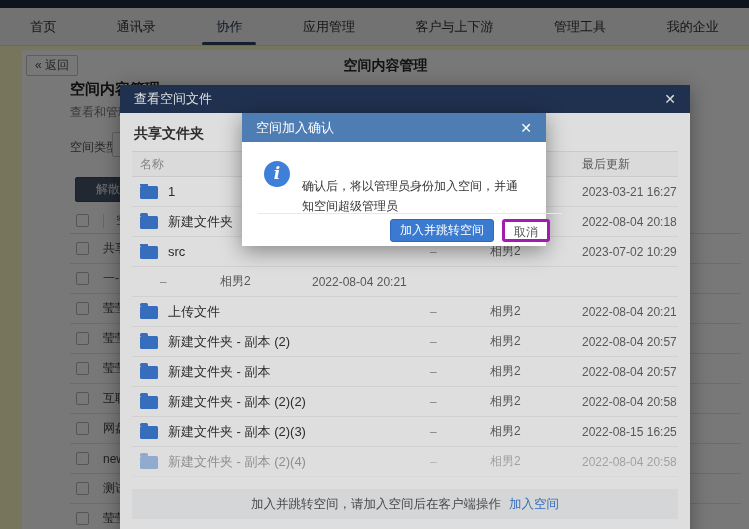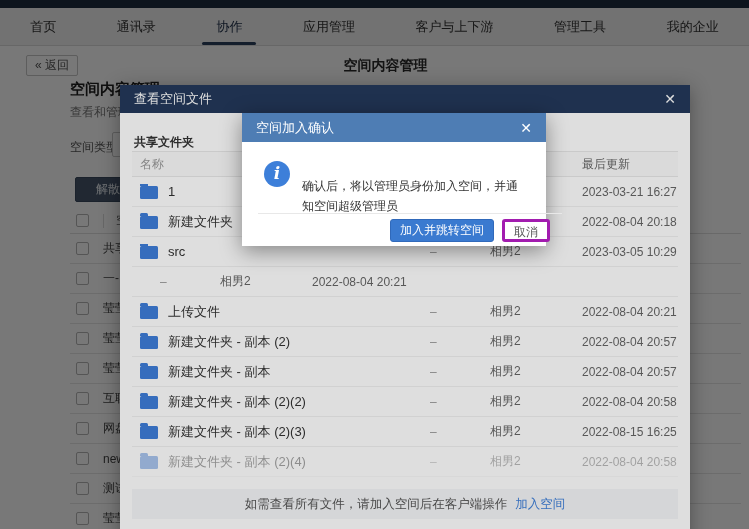--- a/index.html
+++ b/index.html
@@ -1,18 +1,18 @@
 <!DOCTYPE html>
 <html><head>
 <meta charset="utf-8">
 <style>
   * { margin:0; padding:0; box-sizing:border-box; }
   html,body { width:749px; height:529px; }
   body { font-family:"Liberation Sans","DejaVu Sans",sans-serif; background:#e9e9e9; }
-  #screen { position:relative; width:749px; height:529px; overflow:hidden; background:#ffffff; }
+  #screen { position:relative; width:749px; height:529px; overflow:hidden; background:#fef9c3; }
 
   
   .topstrip { position:absolute; left:0; top:0; width:749px; height:8px; background:#1d2b40; z-index:1; }
   .nav { position:absolute; left:0; top:8px; width:749px; height:38px; background:#f2f2f2;
          border-bottom:1px solid #dcdcdc; display:flex; justify-content:space-around; align-items:center; z-index:1; }
   .nav .tab { font-size:13px; color:#333; position:relative; height:38px; line-height:38px; padding:0 6px; cursor:pointer; }
   .nav .tab.active { color:#1f2f49; }
   .nav .tab.active::after { content:""; position:absolute; left:-8px; right:-8px; bottom:1px; height:3px; background:#2c415f; border-radius:2px; }
 
   .card { position:absolute; left:22px; top:50px; width:727px; height:479px; background:#ffffff; z-index:1; }
@@ -41,21 +41,21 @@
   
   .mask1 { position:absolute; inset:0; background:rgba(0,0,0,0.46); z-index:10; }
   .mask2 { position:absolute; inset:0; background:rgba(0,0,0,0.13); z-index:30; }
 
   
   .fmodal { position:absolute; left:120px; top:85px; width:570px; height:460px; background:#fff; z-index:20;
             box-shadow:0 4px 18px rgba(0,0,0,0.35); }
   .fmodal-head { height:28px; background:#24395b; display:flex; align-items:center; padding:0 14px; }
   .fmodal-title { font-size:13px; color:#fff; flex:1; }
   .modal-x { color:#fff; font-size:14px; line-height:14px; cursor:pointer; }
-  .fsection { position:absolute; left:14px; top:40px; font-size:12px; font-weight:bold; color:#333;margin-top:9px; }
+  .fsection { position:absolute; left:14px; top:40px; font-size:14px; font-weight:bold; color:#333; }
 
   .ftable { position:absolute; left:12px; top:66px; width:546px; }
   .ft-head { height:26px; background:#fbfbfb; border-top:1px solid #e9e9e9; border-bottom:1px solid #e9e9e9;
              display:flex; align-items:center; font-size:12px; color:#999; }
   .ft-row { height:30px; border-bottom:1px solid #f0f0f0; display:flex; align-items:center; }
   .ft-row.disabled { opacity:0.45; }
   .c-name { width:270px; padding-left:8px; display:flex; align-items:center; overflow:hidden; }
   .c-size { width:80px; padding-left:28px; font-size:12px; color:#999; }
   .c-owner { width:100px; padding-left:8px; font-size:12px; color:#666; }
   .c-date { flex:1; font-size:12px; color:#666; white-space:nowrap; }
@@ -214,21 +214,21 @@
             <span class="c-owner"></span>
             <span class="c-date">2022-08-04 20:18</span>
           </div>
           <div class="ft-row">
             <span class="c-name">
               <span class="folder"></span>
               <span class="fname">src</span>
             </span>
             <span class="c-size">–</span>
             <span class="c-owner">相男2</span>
-            <span class="c-date">2023-03-05 10:29</span>
+            <span class="c-date">2023-07-02 10:29</span>
           </div>
           <div class="ft-row">
             <span class="c-size">–</span>
             <span class="c-owner">相男2</span>
             <span class="c-date">2022-08-04 20:21</span>
           </div>
           <div class="ft-row">
             <span class="c-name">
               <span class="folder"></span>
               <span class="fname">上传文件</span>
@@ -279,21 +279,21 @@
               <span class="fname">新建文件夹 - 副本 (2)(4)</span>
             </span>
             <span class="c-size">–</span>
             <span class="c-owner">相男2</span>
             <span class="c-date">2022-08-04 20:58</span>
           </div>
         </div>
     </div>
 
     <div class="fhint">
-      <span>如需查看所有文件，请加入空间后在客户端操作</span>
+      <span>加入并跳转空间，请加入空间后在客户端操作</span>
       <a>加入空间</a>
     </div>
   </div>
 
   <div class="mask2"></div>
 
   <div class="cdialog">
     <div class="cd-head">
       <span class="cd-title">空间加入确认</span>
       <span class="modal-x">✕</span>

